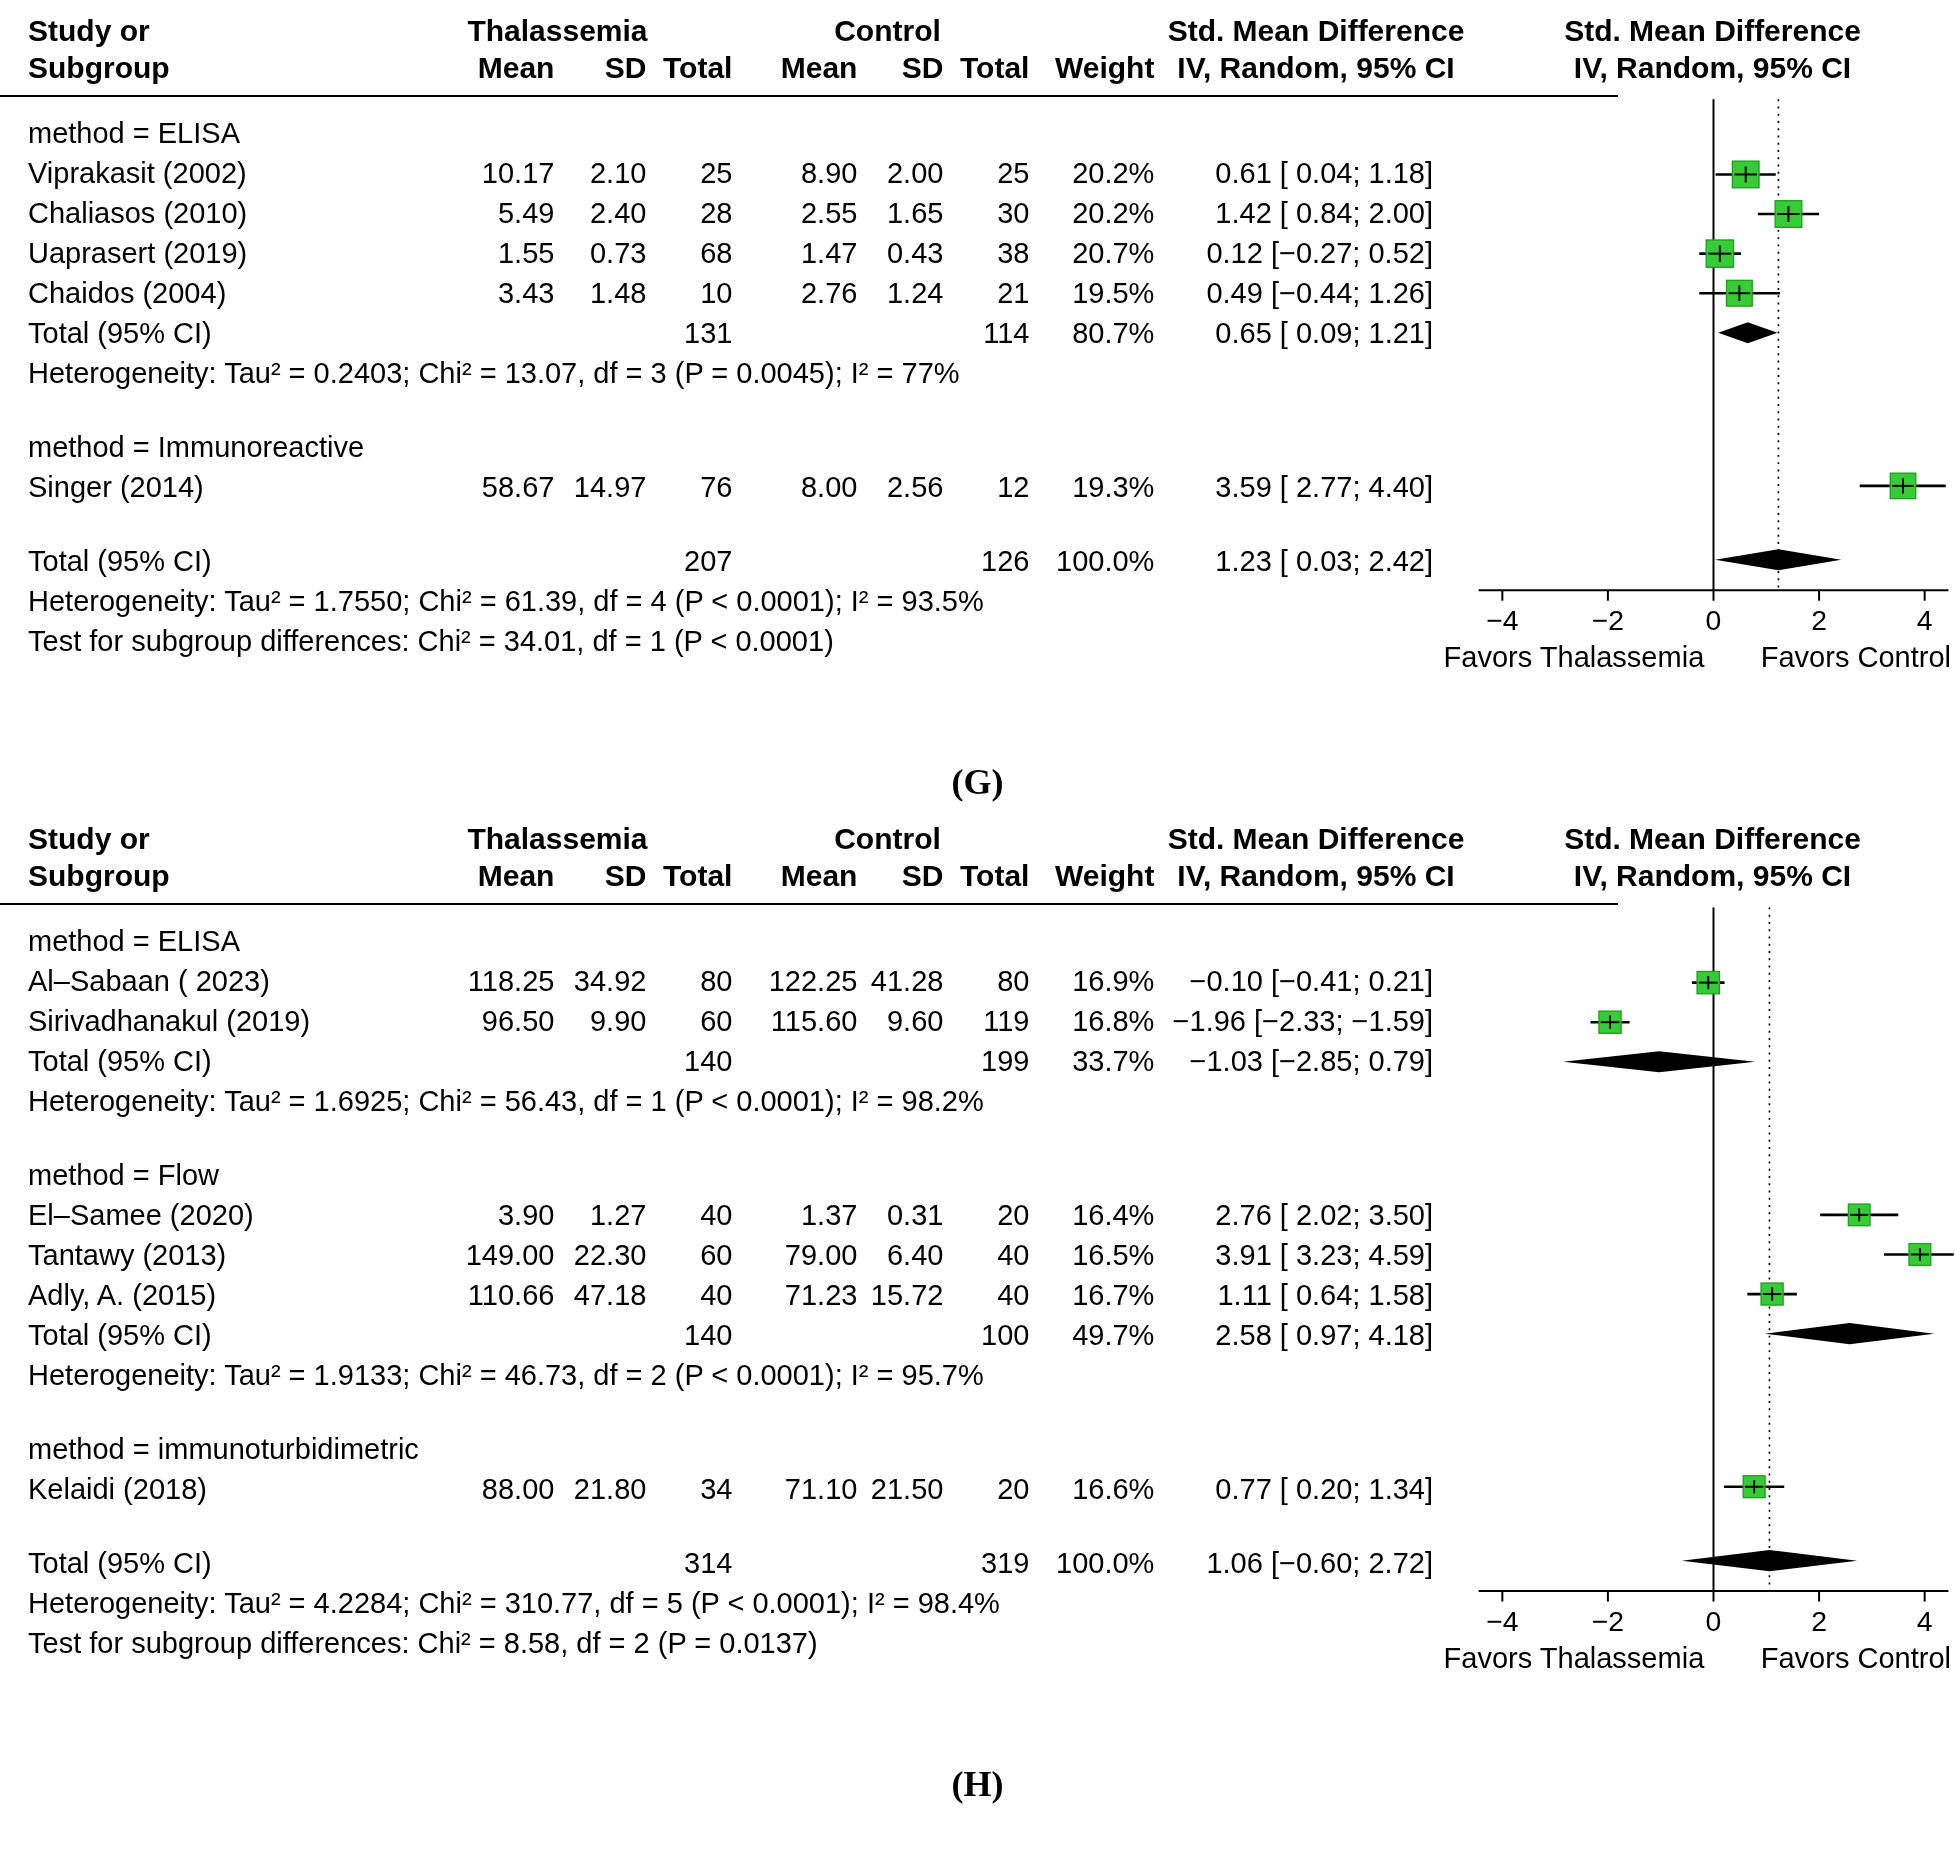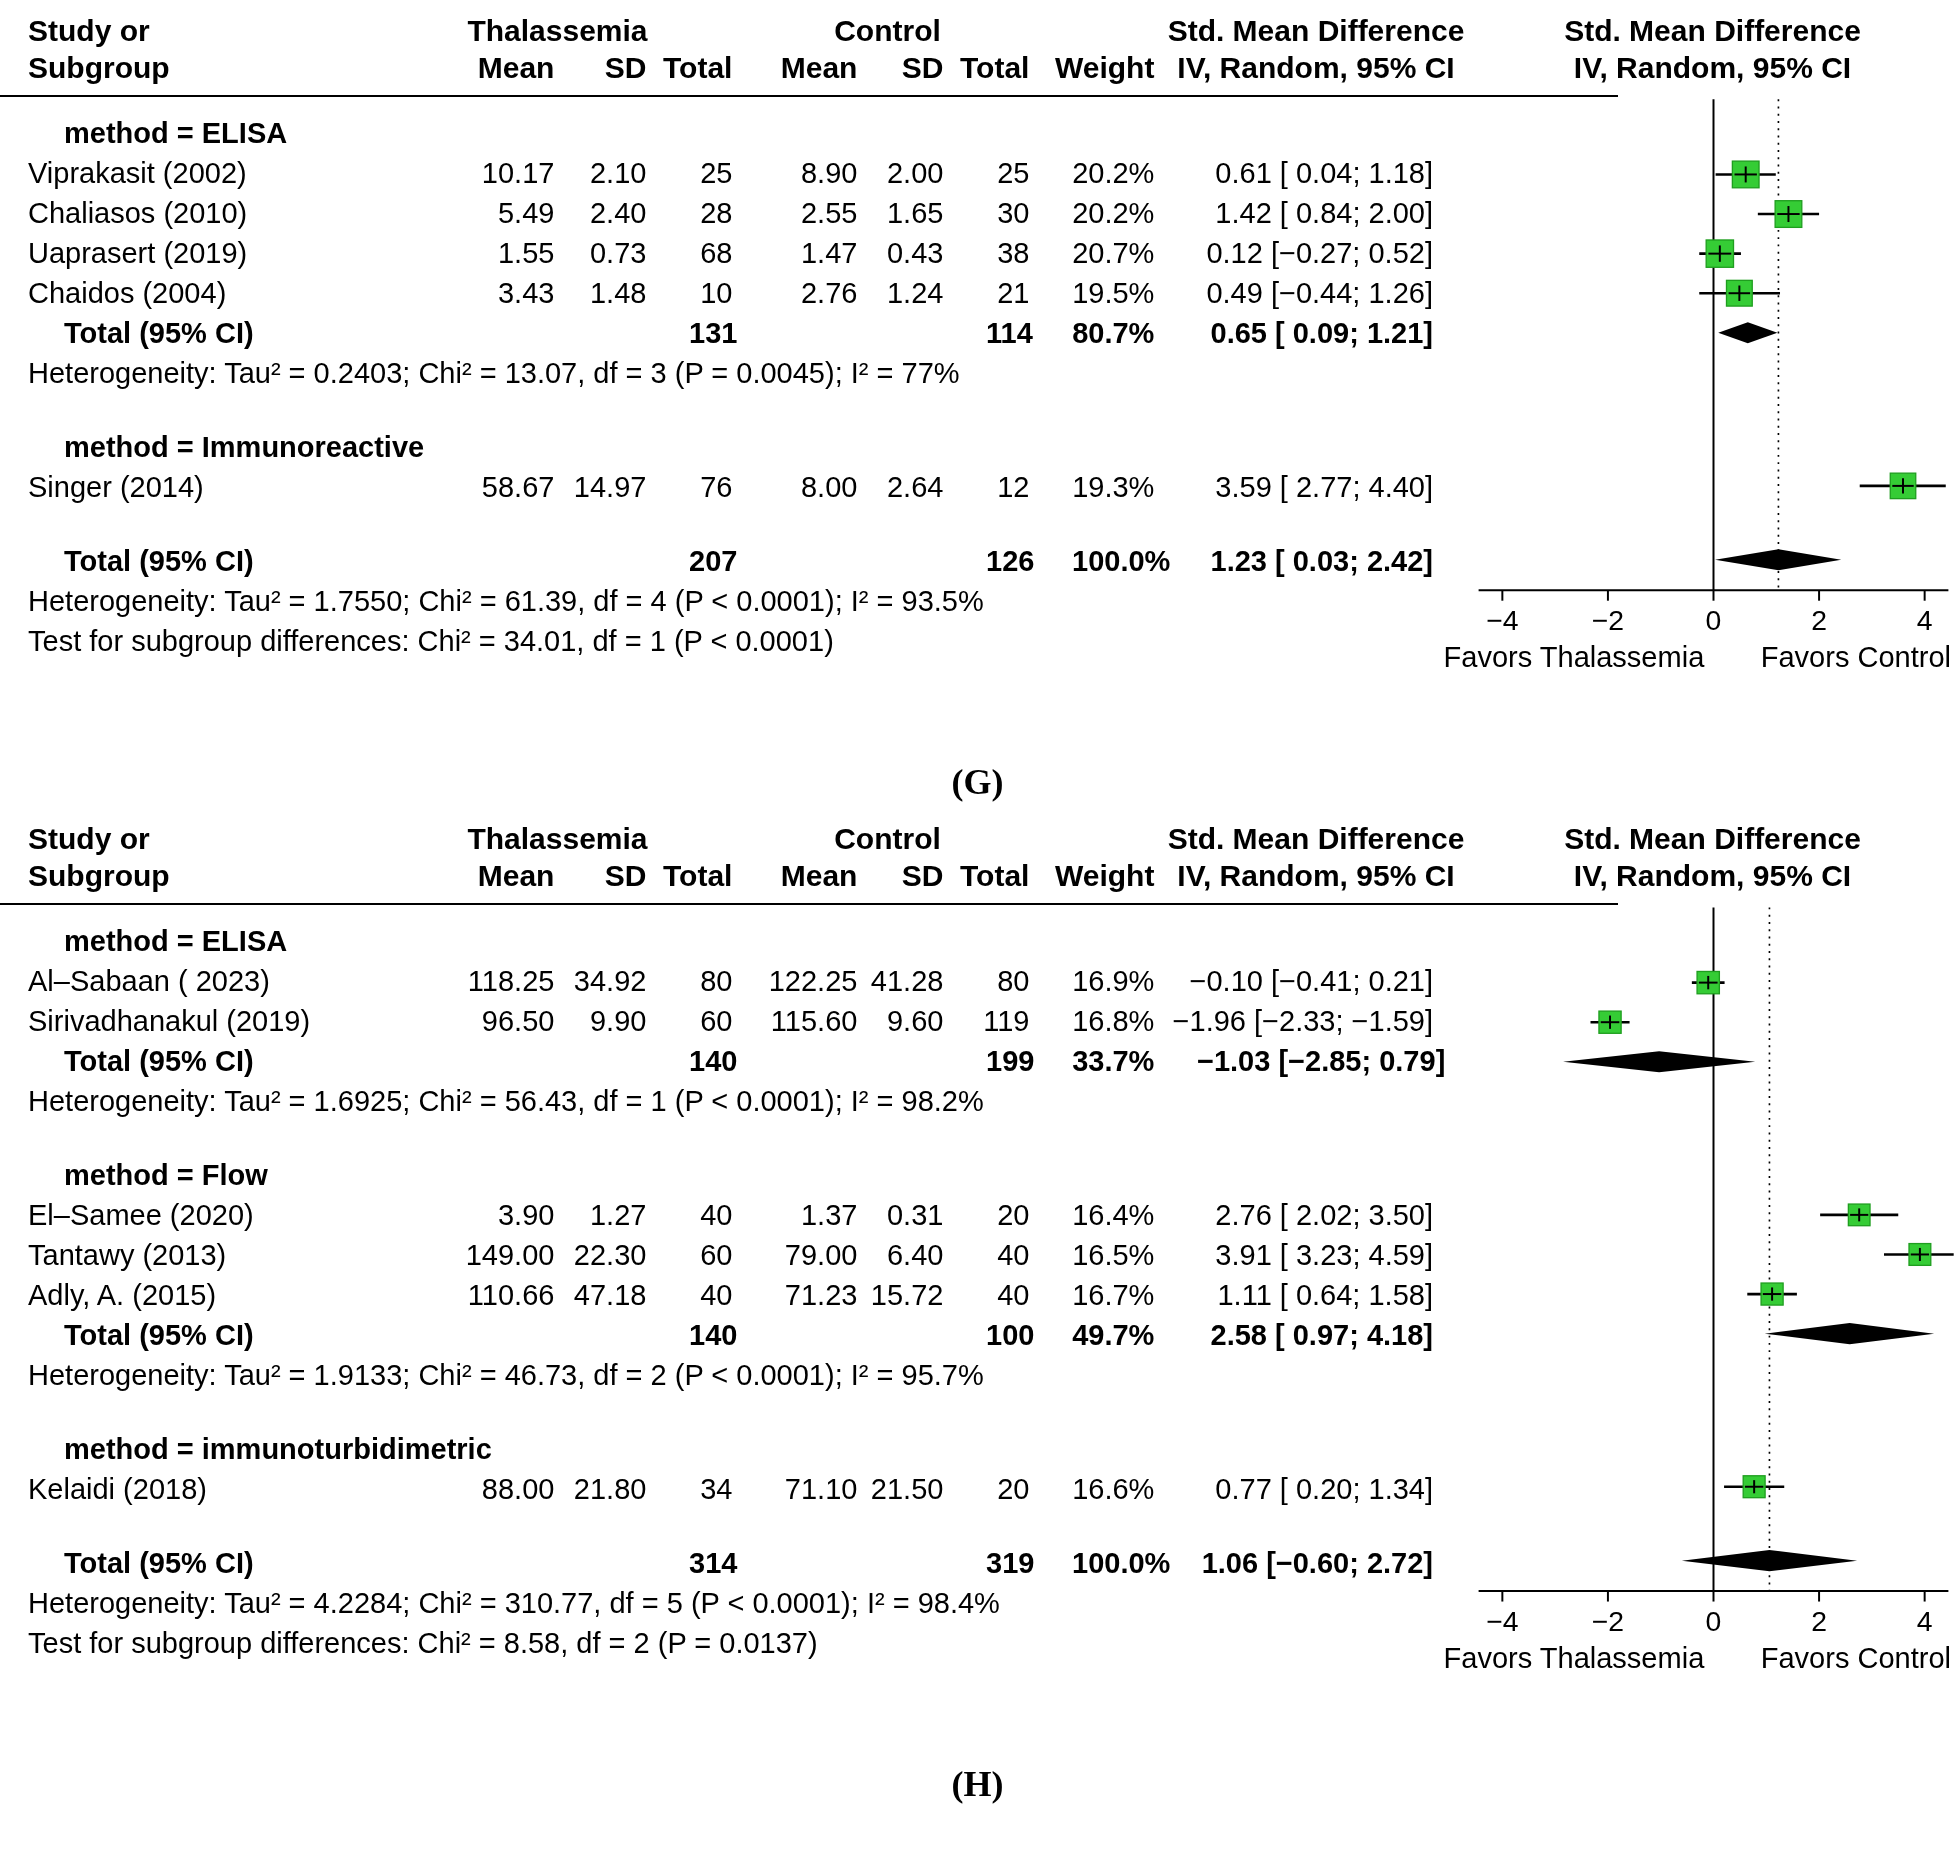--- a/index.html
+++ b/index.html
@@ -17,21 +17,21 @@
     align-items:center;
     font-size:29px;
     line-height:1.1;
   }
   .hrow{height:37px;font-weight:bold;font-size:30px;}
   .cell{white-space:nowrap;}
   .c-study{padding-left:28px;}
   .num{text-align:right;padding-right:6.6px;}
   .c-smd{text-align:right;padding-right:38px;}
   .center{text-align:center;}
-  .bold{font-weight:bold;margin-left:36px;}
+  .bold{font-weight:normal;}
   .span9{grid-column:1 / span 9;padding-left:28px;}
   .rule{border-top:2.6px solid #000;margin:9.2px 0 17px;width:100%;}
   .spacer{height:34px;}
   .caption{
     width:1955px;text-align:center;
     font-family:"Liberation Serif","DejaVu Serif",serif;
     font-weight:bold;font-size:36px;
     margin:12px 0 17px;
   }
   .plot-svg{position:absolute;top:0;left:1472px;overflow:visible;}
@@ -125,21 +125,21 @@
       <div class="row spacer"></div>
       <div class="row">
         <div class="cell span9 bold">method = Immunoreactive</div>
       </div>
       <div class="row">
         <div class="cell c-study">Singer (2014)</div>
         <div class="cell num">58.67</div>
         <div class="cell num">14.97</div>
         <div class="cell num">76</div>
         <div class="cell num">8.00</div>
-        <div class="cell num">2.64</div>
+        <div class="cell num">2.56</div>
         <div class="cell num">12</div>
         <div class="cell num">19.3%</div>
         <div class="cell c-smd">3.59 [ 2.77; 4.40]</div>
       </div>
       <div class="row spacer"></div>
       <div class="row">
         <div class="cell c-study bold">Total (95% CI)</div>
         <div class="cell num bold"></div>
         <div class="cell num bold"></div>
         <div class="cell num bold">207</div>

